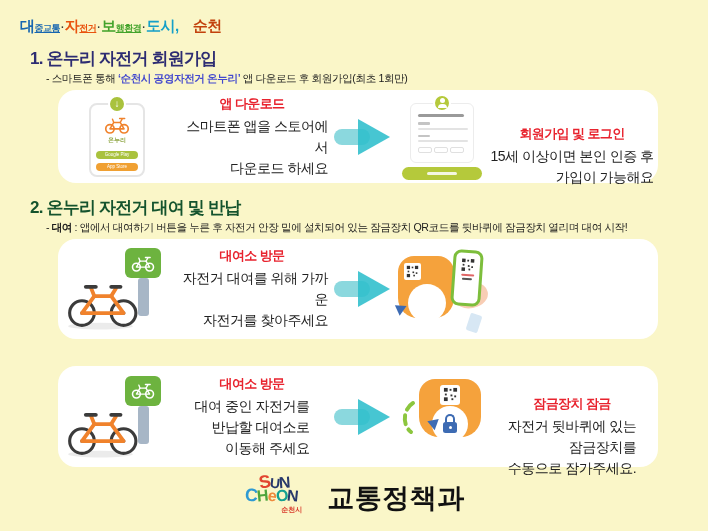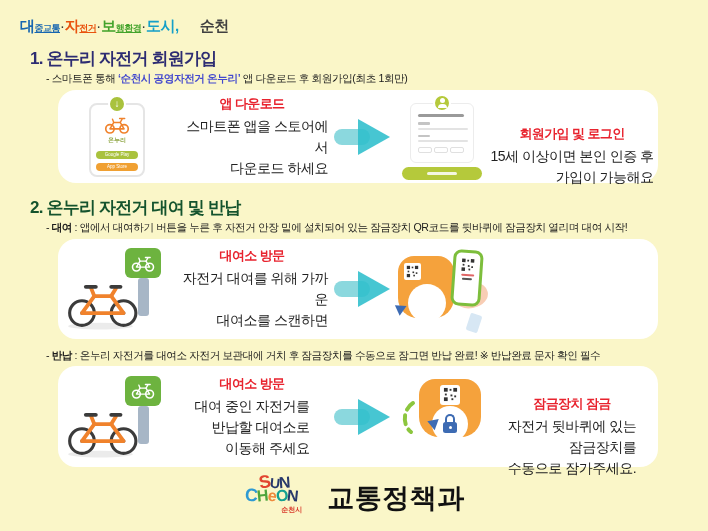--- a/index.html
+++ b/index.html
@@ -9,21 +9,21 @@
 
   
   .brand { position:absolute; left:20px; top:17px; display:flex; align-items:baseline; font-weight:900; letter-spacing:-0.5px; }
   .b-big { font-size:15px; }
   .b-small { font-size:9px; font-weight:800;text-decoration:underline; }
   .b-dot { font-size:10px; color:#3a3a3a; margin:0 1px; }
   .c-blue { color:#1766B0; }
   .c-orange { color:#E9530E; }
   .c-green { color:#43A32B; }
   .c-teal { color:#16A0C8; }
-  .c-dgreen { color:#404040; margin-left:21px; }
+  .c-dgreen { color:#c2410c; margin-left:14px; }
 
   
   .sec-title { position:absolute; left:30px; font-size:17px; font-weight:800; letter-spacing:-0.8px; }
   .s1-title { top:47px; color:#2D2C72; }
   .s2-title { top:196px; color:#14532d; }
   .note { position:absolute; left:46px; font-size:10.6px; color:#1b1b1b; letter-spacing:-0.4px; white-space:nowrap; }
   .s1-note { top:72px; }
   .s2-note { top:221px; }
   .return-note { top:349px; }
   .note .hl { color:#4349CE; font-weight:800; }
@@ -221,21 +221,21 @@
           <path d="M62 30 L68 20" stroke="#F0822C" stroke-width="5" stroke-linecap="round"></path>
           <path d="M62 18 L74 18" stroke="#3b3b3b" stroke-width="5" stroke-linecap="round"></path>
           <path d="M40 30 L36 20" stroke="#F0822C" stroke-width="5" stroke-linecap="round"></path>
           <path d="M29 18 L42 18" stroke="#3b3b3b" stroke-width="5" stroke-linecap="round"></path>
         </svg>
       </div>
     </div>
     <div class="col c-tl">
       <div class="card-title">대여소 방문</div>
       <div class="card-body">자전거 대여를 위해 가까운
-대여소를 스캔하면</div>
+자전거를 찾아주세요</div>
     </div>
     <div class="col c-ar">
       <svg class="arrow-svg" width="58" height="42" viewBox="0 0 58 42">
         <rect x="0" y="13" width="36" height="16" rx="8" fill="#8BD8DE"></rect>
         <path d="M24 3 L56 21 L24 39 Z" fill="#2EBECC" opacity="0.88"></path>
       </svg>
     </div>
     <div class="col c-il2">
       <div class="il-scan">
         <div class="scan-device">
@@ -267,21 +267,20 @@
               <rect x="9" y="12" width="2" height="2" fill="#333"></rect>
           </svg>
           <i class="ph-line1"></i>
           <i class="ph-line2"></i>
         </div>
         <div class="scan-ticket"></div>
       </div>
     </div>
   </div>
 
-  <div class="note return-note"><span>- </span><span class="nb">반납</span><span> : 온누리 자전거를 대여소 자전거 보관대에 거치 후 잠금장치를 수동으로 잠그면 반납 완료! ※ 반납완료 문자 확인 필수</span></div>
 
   <div class="row row3">
     <div class="col c-il1">
       <div class="il-station">
         <div class="sign">
           <svg width="24" height="17" viewBox="0 0 40 28">
             <circle cx="9" cy="20" r="6.5" fill="none" stroke="#fff" stroke-width="2.6"></circle>
             <circle cx="31" cy="20" r="6.5" fill="none" stroke="#fff" stroke-width="2.6"></circle>
             <path d="M9 20 L15 10 L25 10 L31 20 L19 20 Z" fill="none" stroke="#fff" stroke-width="2.4" stroke-linejoin="round"></path>
             <path d="M25 10 L28 5 M24 4 L32 4 M15 10 L13 5" fill="none" stroke="#fff" stroke-width="2.2" stroke-linecap="round"></path>

